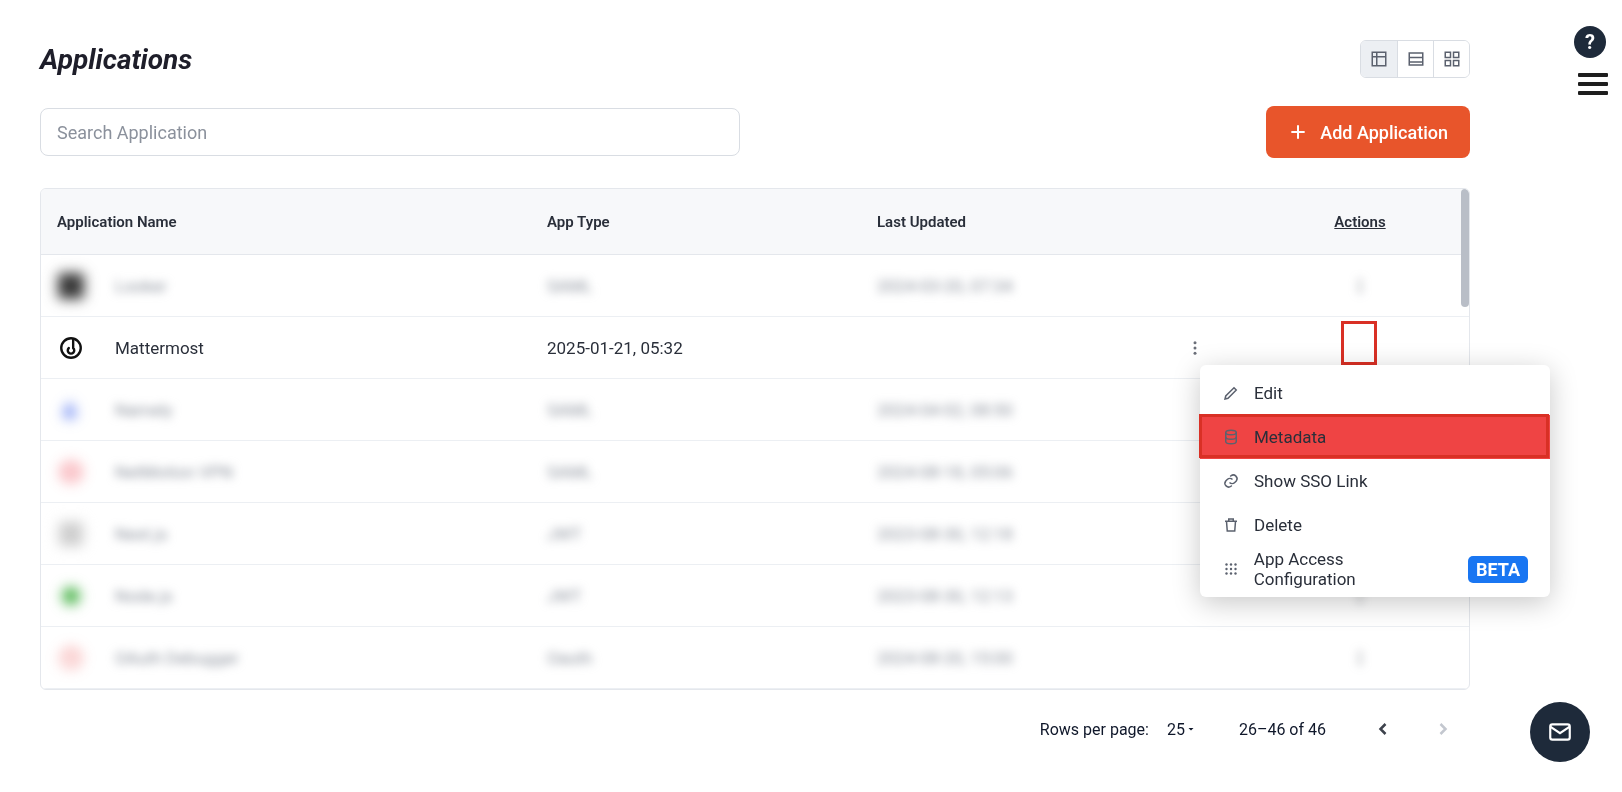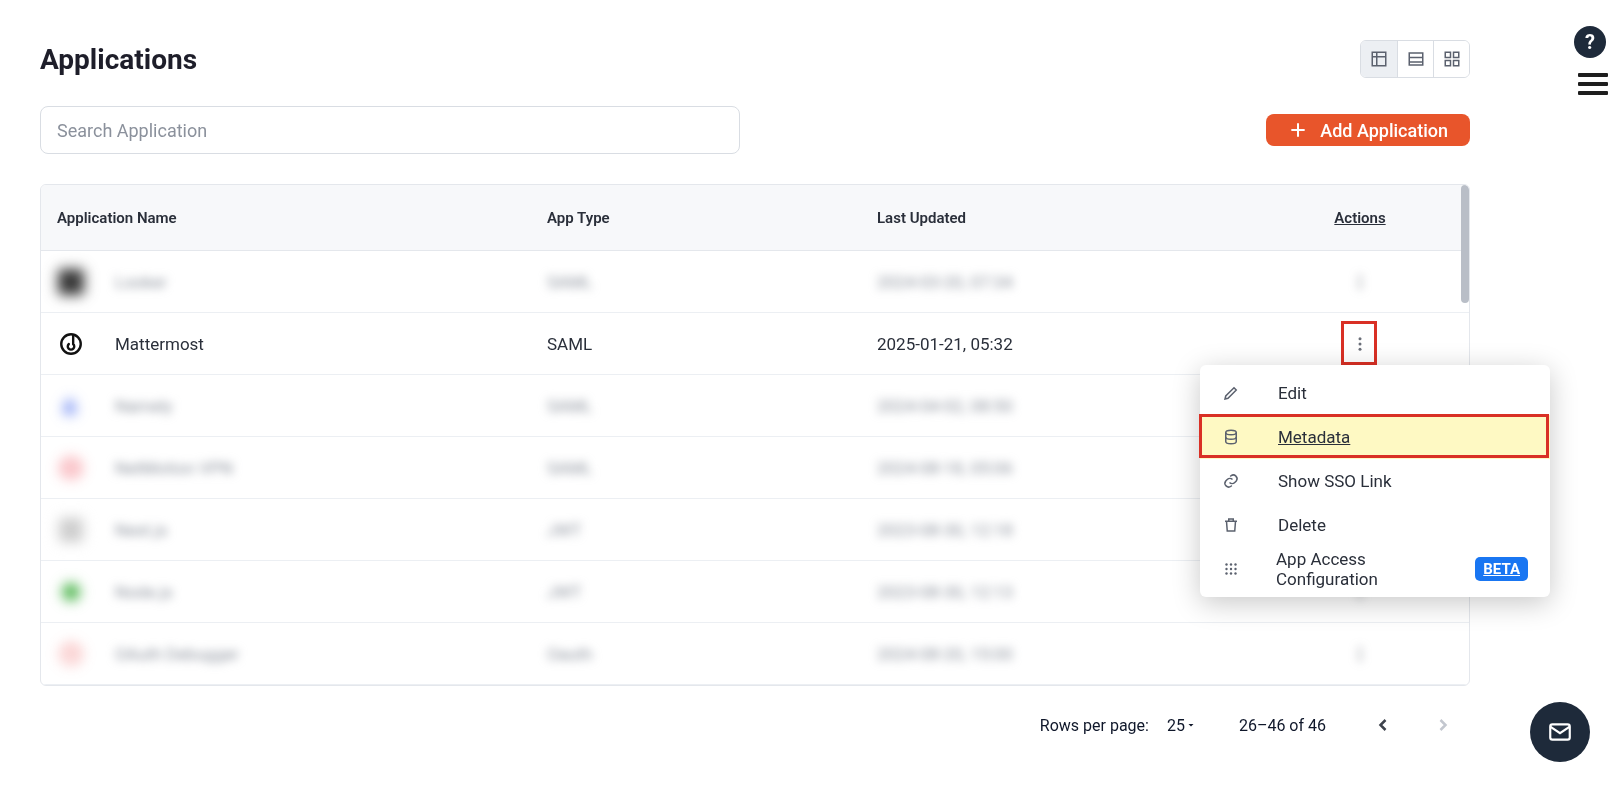--- a/index.html
+++ b/index.html
@@ -1,28 +1,28 @@
 <!DOCTYPE html>
 <html><head>
 <meta charset="utf-8">
 <style>
   * { box-sizing: border-box; margin: 0; padding: 0; font-family: -apple-system, BlinkMacSystemFont, "Segoe UI", Roboto, Arial, sans-serif; }
   body { background: #fff; width: 1622px; height: 792px; position: relative; overflow: hidden; }
   .content { padding: 40px 40px 0 40px; width: 1510px; }
-  .header-row { display:flex; align-items:center; justify-content:space-between; }
+  .header-row { display:flex; align-items:center; justify-content:space-between;font-style:italic; }
   .page-title { font-size: 28px; font-weight: 700; color: #1e1e2a; }
   .view-toggle { display:flex; border:1px solid #d9dde3; border-radius:6px; overflow:hidden; height:38px; }
   .view-btn { width:36px; height:36px; display:flex; align-items:center; justify-content:center; color:#5b616e; cursor:pointer; background:#fff;}
   .view-btn.active { background:#eceff3; }
   .view-btn + .view-btn { border-left:1px solid #d9dde3; }
   .toolbar-row { display:flex; align-items:center; justify-content:space-between; margin-top: 28px; }
   .search-box { width: 700px; }
   .search-box input { width:100%; height:48px; border:1px solid #d9dde3; border-radius:8px; padding: 0 16px; font-size:18px; color:#b91c1c; }
   .search-box input::placeholder { color:#8b919c; }
-  .add-btn { background:#e8552b; color:#fff; border:none; height:32px; border-radius:8px; padding: 0 22px; font-size:18px; font-weight:500; display:flex; align-items:center; gap:12px; cursor:pointer; }
+  .add-btn { background:#e8552b; color:#fff; border:none; height:52px; border-radius:8px; padding: 0 22px; font-size:18px; font-weight:500; display:flex; align-items:center; gap:12px; cursor:pointer; }
   .table-wrap { margin-top: 30px; border:1px solid #e4e7ec; border-radius:6px; overflow:hidden; position:relative; }
   .thead { display:flex; background:#f7f8fa; border-bottom:1px solid #e4e7ec; height:66px; align-items:center; padding: 0 16px; }
   .th { font-size:15px; font-weight:600; color:#2a2f3a; }
   .col-name { flex: 0 0 490px; }
   .col-type { flex: 0 0 330px; }
   .col-upd  { flex: 0 0 390px; }
   .col-act  { flex: 1; text-align:center;text-decoration:underline; }
   .tbody { position:relative; }
   .row { display:flex; height:62px; align-items:center; padding: 0 16px; border-bottom:1px solid #eceff3; }
   .cell { font-size:17px; color:#2a2f3a; }
@@ -37,24 +37,24 @@
   .pg-select { display:flex; align-items:center; cursor:pointer; }
   .pg-arrow { width:42px; height:42px; display:flex; align-items:center; justify-content:center; color:#3d424c; cursor:pointer; }
   .pg-arrow.disabled { color:#c3c7cf; }
   
   .help-fab { position:absolute; top:26px; right:16px; width:32px; height:32px; border-radius:50%; background:#1e2a3a; color:#fff; display:flex; align-items:center; justify-content:center; font-weight:700; font-size:20px; cursor:pointer;}
   .burger { position:absolute; top:68px; right:14px; width:30px; cursor:pointer; }
   .burger div{ height:4px; background:#1e1e1e; margin:5px 0; border-radius:1px;}
   .mail-fab { position:absolute; bottom:30px; right:32px; width:60px; height:60px; border-radius:50%; background:#1e2a3a; color:#fff; display:flex; align-items:center; justify-content:center; cursor:pointer;}
   
   .menu { position:absolute; top:365px; left:1200px; width:350px; background:#fff; border-radius:6px; box-shadow: 0 6px 28px rgba(0,0,0,.22); padding: 6px 0; z-index:50;}
-  .menu-item { display:flex; align-items:center; height:44px; padding:0 22px; gap:36px; font-size:17px; color:#2a2f3a; cursor:pointer; }
-  .menu-item.hl { background:#fef9c3;text-decoration:underline; }
+  .menu-item { display:flex; align-items:center; height:44px; padding:0 22px; gap:12px; font-size:17px; color:#2a2f3a; cursor:pointer; }
+  .menu-item.hl { background:#ef4444; }
   .menu-item .mi-icon { width:20px; color:#5b616e; display:flex; align-items:center; }
-  .beta { background:#1976f2; color:#fff; font-size:15px; font-weight:700; padding:3px 8px; border-radius:5px; margin-left:8px;text-decoration:underline; }
+  .beta { background:#1976f2; color:#fff; font-size:18px; font-weight:700; padding:3px 8px; border-radius:5px; margin-left:8px; }
   .menu-highlight { position:absolute; border:3px solid #d93025; pointer-events:none; top:0; left:0;}
   svg { display:block; }
 </style>
 </head>
 <body>
 
 <div class="content">
   <div class="header-row">
     <h1 class="page-title">Applications</h1>
     <div class="view-toggle">
@@ -123,21 +123,20 @@
         <div class="row">
           <div class="cell col-name name-cell">
             <span class="app-icon">
               <svg width="26" height="26" viewBox="0 0 24 24" fill="none" stroke="#111" stroke-width="2.2">
                 <circle cx="12" cy="12" r="9"></circle>
                 <path d="M14 4v8a3 3 0 1 1-4 0" stroke-linecap="round"></path>
               </svg>
             </span>
             <span>Mattermost</span>
           </div>
-          <div class="cell col-type">SAML</div>
           <div class="cell col-upd">2025-01-21, 05:32</div>
           <div class="cell col-act">
             <div class="dots-btn">
               <svg width="18" height="18" viewBox="0 0 24 24" fill="currentColor">
                 <circle cx="12" cy="5" r="2"></circle>
                 <circle cx="12" cy="12" r="2"></circle>
                 <circle cx="12" cy="19" r="2"></circle>
               </svg>
             </div>
           </div>

